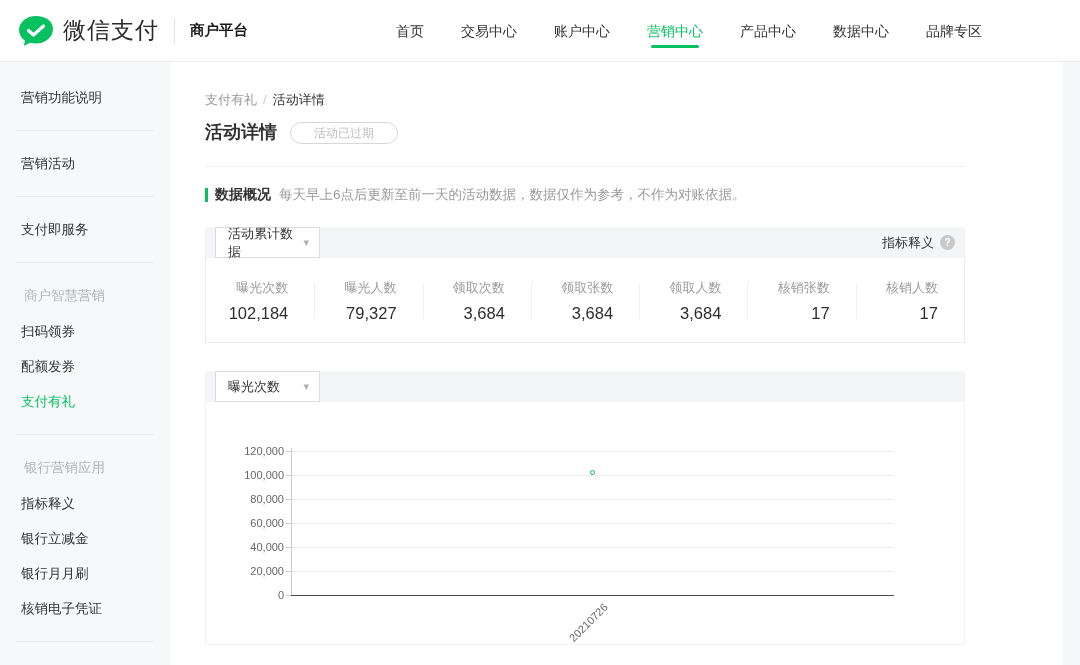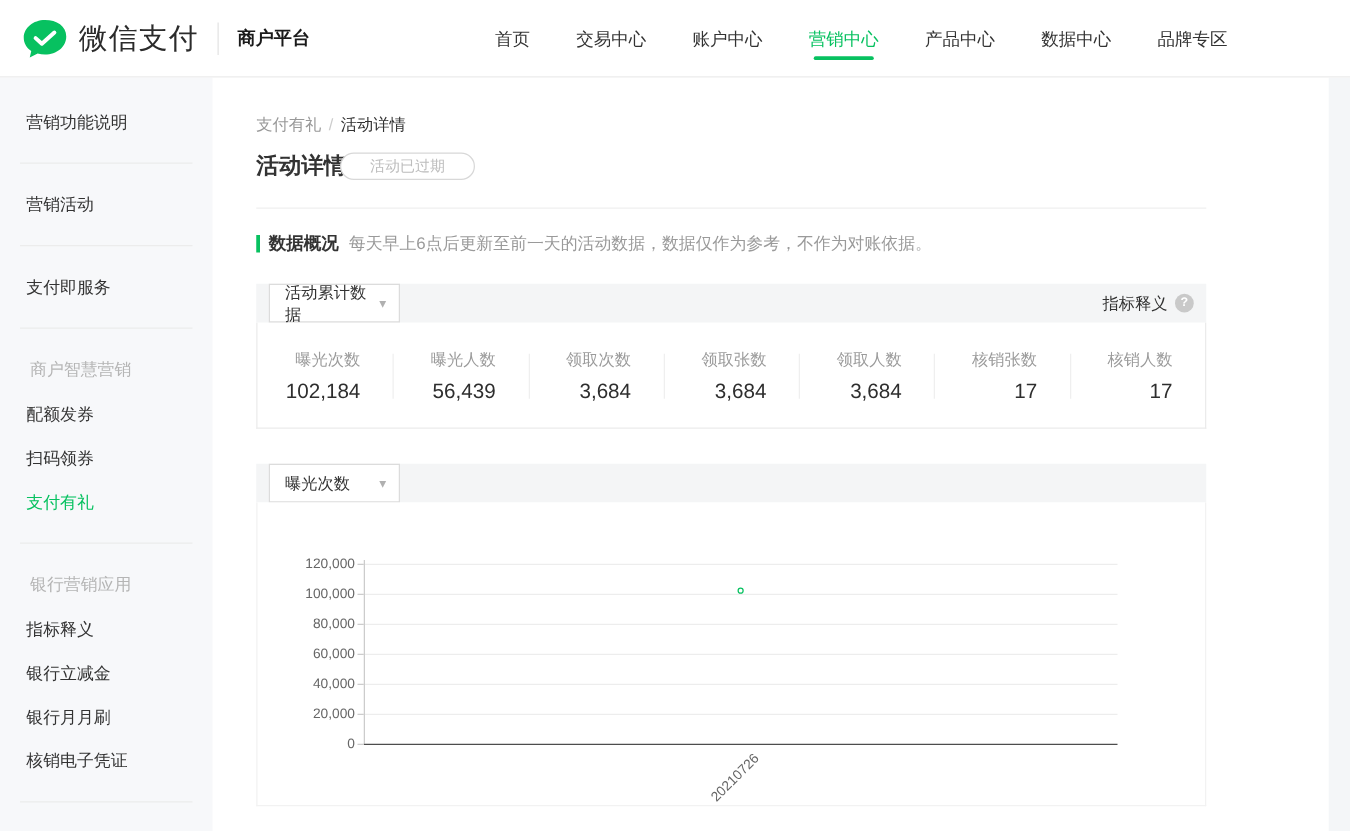--- a/index.html
+++ b/index.html
@@ -34,21 +34,21 @@
 
   
   .scroll-strip { position:absolute; top:62px; right:0; width:17px; height:603px; background:#f4f6f8; }
 
   .breadcrumb { position:absolute; left:205px; top:91px; font-size:13px; color:#999; }
   .breadcrumb .crumb-current { color:#333; }
   .breadcrumb .crumb-link { cursor:pointer; }
   .crumb-sep { margin:0 6px; color:#ccc; }
 
   .page-title { position:absolute; left:205px; top:120px; font-size:18px; font-weight:700; color:#333; }
-  .status-badge { position:absolute; left:272px; top:122px; width:108px; height:22px; line-height:20px;
+  .status-badge { position:absolute; left:290px; top:122px; width:108px; height:22px; line-height:20px;
     border:1px solid #d8d8d8; border-radius:12px; text-align:center; font-size:12px; color:#bdbdbd; background:#fff; }
 
   .title-divider { position:absolute; left:205px; top:166px; width:760px; height:1px; background:#f0f0f0; }
 
   .overview-line { position:absolute; left:205px; top:186px; display:flex; align-items:center; }
   .green-bar { width:3px; height:14px; background:#07c160; margin-right:7px; }
   .overview-heading { font-size:14px; font-weight:700; color:#333; }
   .overview-desc { font-size:13.5px; color:#9a9a9a; margin-left:8px; }
 
   
@@ -116,22 +116,22 @@
   </div>
 
   <div class="sidebar">
     <div class="side-item">营销功能说明</div>
     <div class="side-divider"></div>
     <div class="side-item">营销活动</div>
     <div class="side-divider"></div>
     <div class="side-item">支付即服务</div>
     <div class="side-divider"></div>
     <div class="side-section">商户智慧营销</div>
+    <div class="side-item">扫码领券</div>
     <div class="side-item">配额发券</div>
-    <div class="side-item">扫码领券</div>
     <div class="side-item active">支付有礼</div>
     <div class="side-divider"></div>
     <div class="side-section">银行营销应用</div>
     <div class="side-item">指标释义</div>
     <div class="side-item">银行立减金</div>
     <div class="side-item">银行月月刷</div>
     <div class="side-item">核销电子凭证</div>
     <div class="side-divider"></div>
     <div class="side-item">小程序营销</div>
   </div>
@@ -163,21 +163,21 @@
         <span class="q-icon">?</span>
       </div>
     </div>
     <div class="stats-body">
       <div class="stat">
         <div class="stat-label">曝光次数</div>
         <div class="stat-value">102,184</div>
       </div>
       <div class="stat">
         <div class="stat-label">曝光人数</div>
-        <div class="stat-value">56,439</div>
+        <div class="stat-value">79,327</div>
       </div>
       <div class="stat">
         <div class="stat-label">领取次数</div>
         <div class="stat-value">3,684</div>
       </div>
       <div class="stat">
         <div class="stat-label">领取张数</div>
         <div class="stat-value">3,684</div>
       </div>
       <div class="stat">

